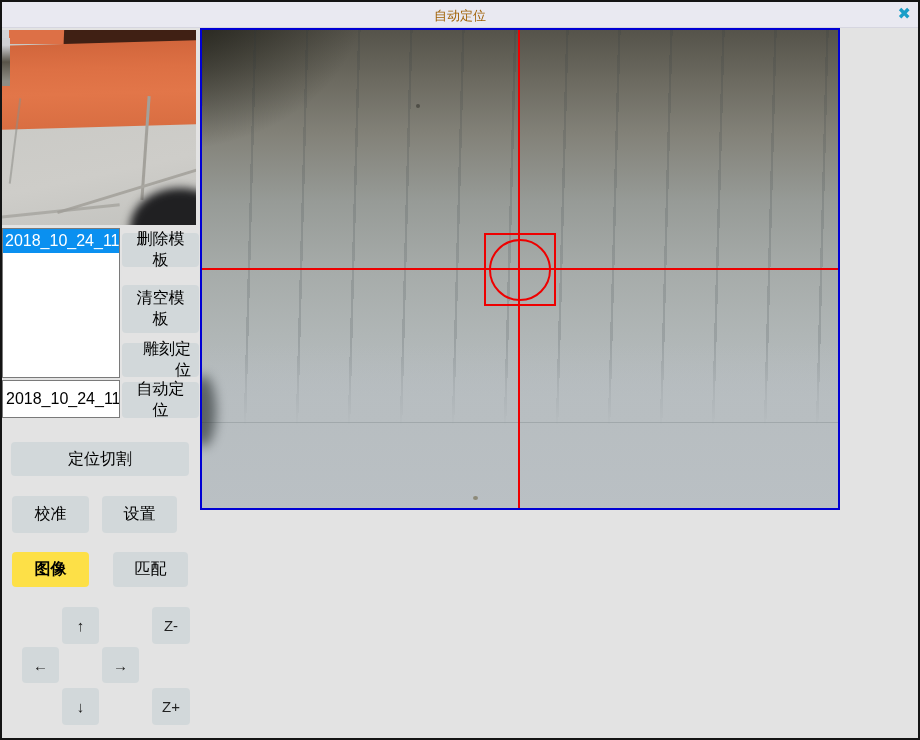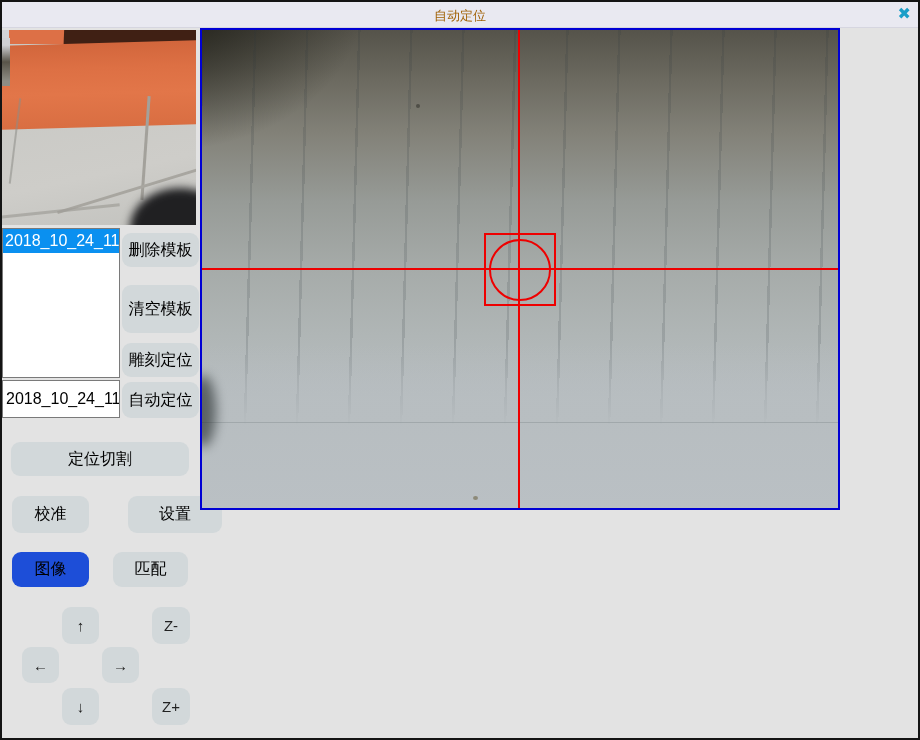--- a/index.html
+++ b/index.html
@@ -71,34 +71,34 @@
   .namefield {
     position: absolute; left: 0; top: 378px; width: 118px; height: 38px;
     background: #ffffff; border: 1px solid #7a7a7a;
     font-size: 16px; padding-left: 3px; color: #000;
     font-family: "Liberation Sans", "DejaVu Sans", sans-serif;
   }
 
   
   .btn {
     position: absolute;
-    background: #d2d8da; border: none; border-radius: 9px;
+    background: #d2d8da; border: none; border-radius: 4px;
     font-size: 16px; color: #000; cursor: pointer;
     font-family: "Liberation Sans", "DejaVu Sans", sans-serif;
     display: flex; align-items: center; justify-content: center;
-    padding: 0;
-  }
-  .btn.red { background: #1d4ed8; }
+    padding: 8px;
+  }
+  .btn.red { background: #fde047; font-weight: bold; }
   .b-del   { left: 120px; top: 231px; width: 77px; height: 34px; }
-  .b-clear { left: 120px; top: 283px; width: 77px; height: 48px; text-align: right; }
+  .b-clear { left: 120px; top: 283px; width: 77px; height: 48px; }
   .b-carve { left: 120px; top: 341px; width: 77px; height: 34px; text-align: right; }
   .b-add   { left: 120px; top: 380px; width: 77px; height: 36px; }
   .b-poscut{ left: 9px;   top: 440px; width: 178px; height: 34px; }
   .b-cal   { left: 10px;  top: 494px; width: 77px; height: 37px; }
-  .b-set   { left: 126px; top: 494px; width: 94px; height: 37px; }
+  .b-set   { left: 100px; top: 494px; width: 75px; height: 37px; }
   .b-img   { left: 10px;  top: 550px; width: 77px; height: 35px; }
   .b-match { left: 111px; top: 550px; width: 75px; height: 35px; }
   .b-up    { left: 60px;  top: 605px; width: 37px; height: 37px; }
   .b-zm    { left: 150px; top: 605px; width: 38px; height: 37px; }
   .b-left  { left: 20px;  top: 645px; width: 37px; height: 36px; }
   .b-right { left: 100px; top: 645px; width: 37px; height: 36px; }
   .b-down  { left: 60px;  top: 686px; width: 37px; height: 37px; }
   .b-zp    { left: 150px; top: 686px; width: 38px; height: 37px; }
   .jog { font-size: 15px; color: #222; }
 

